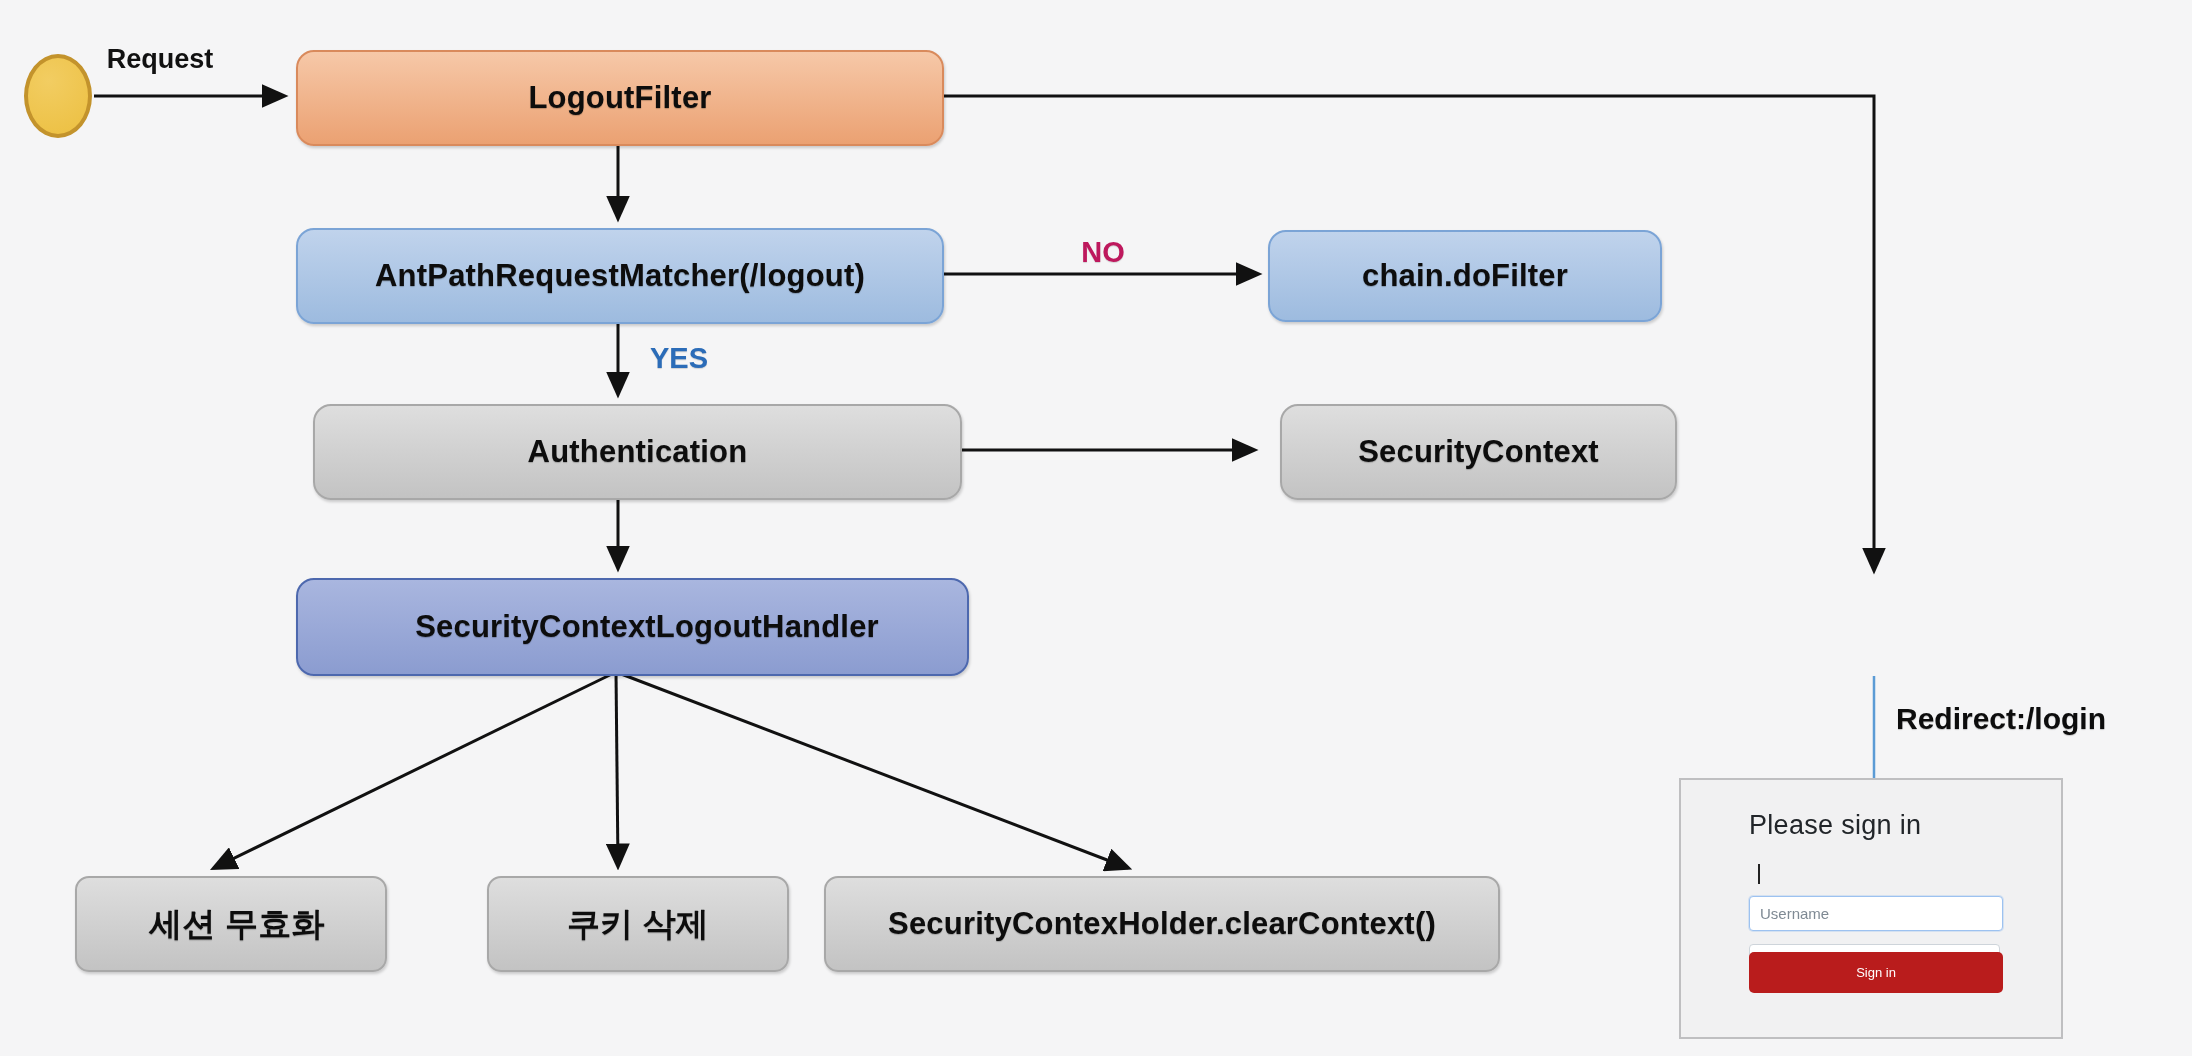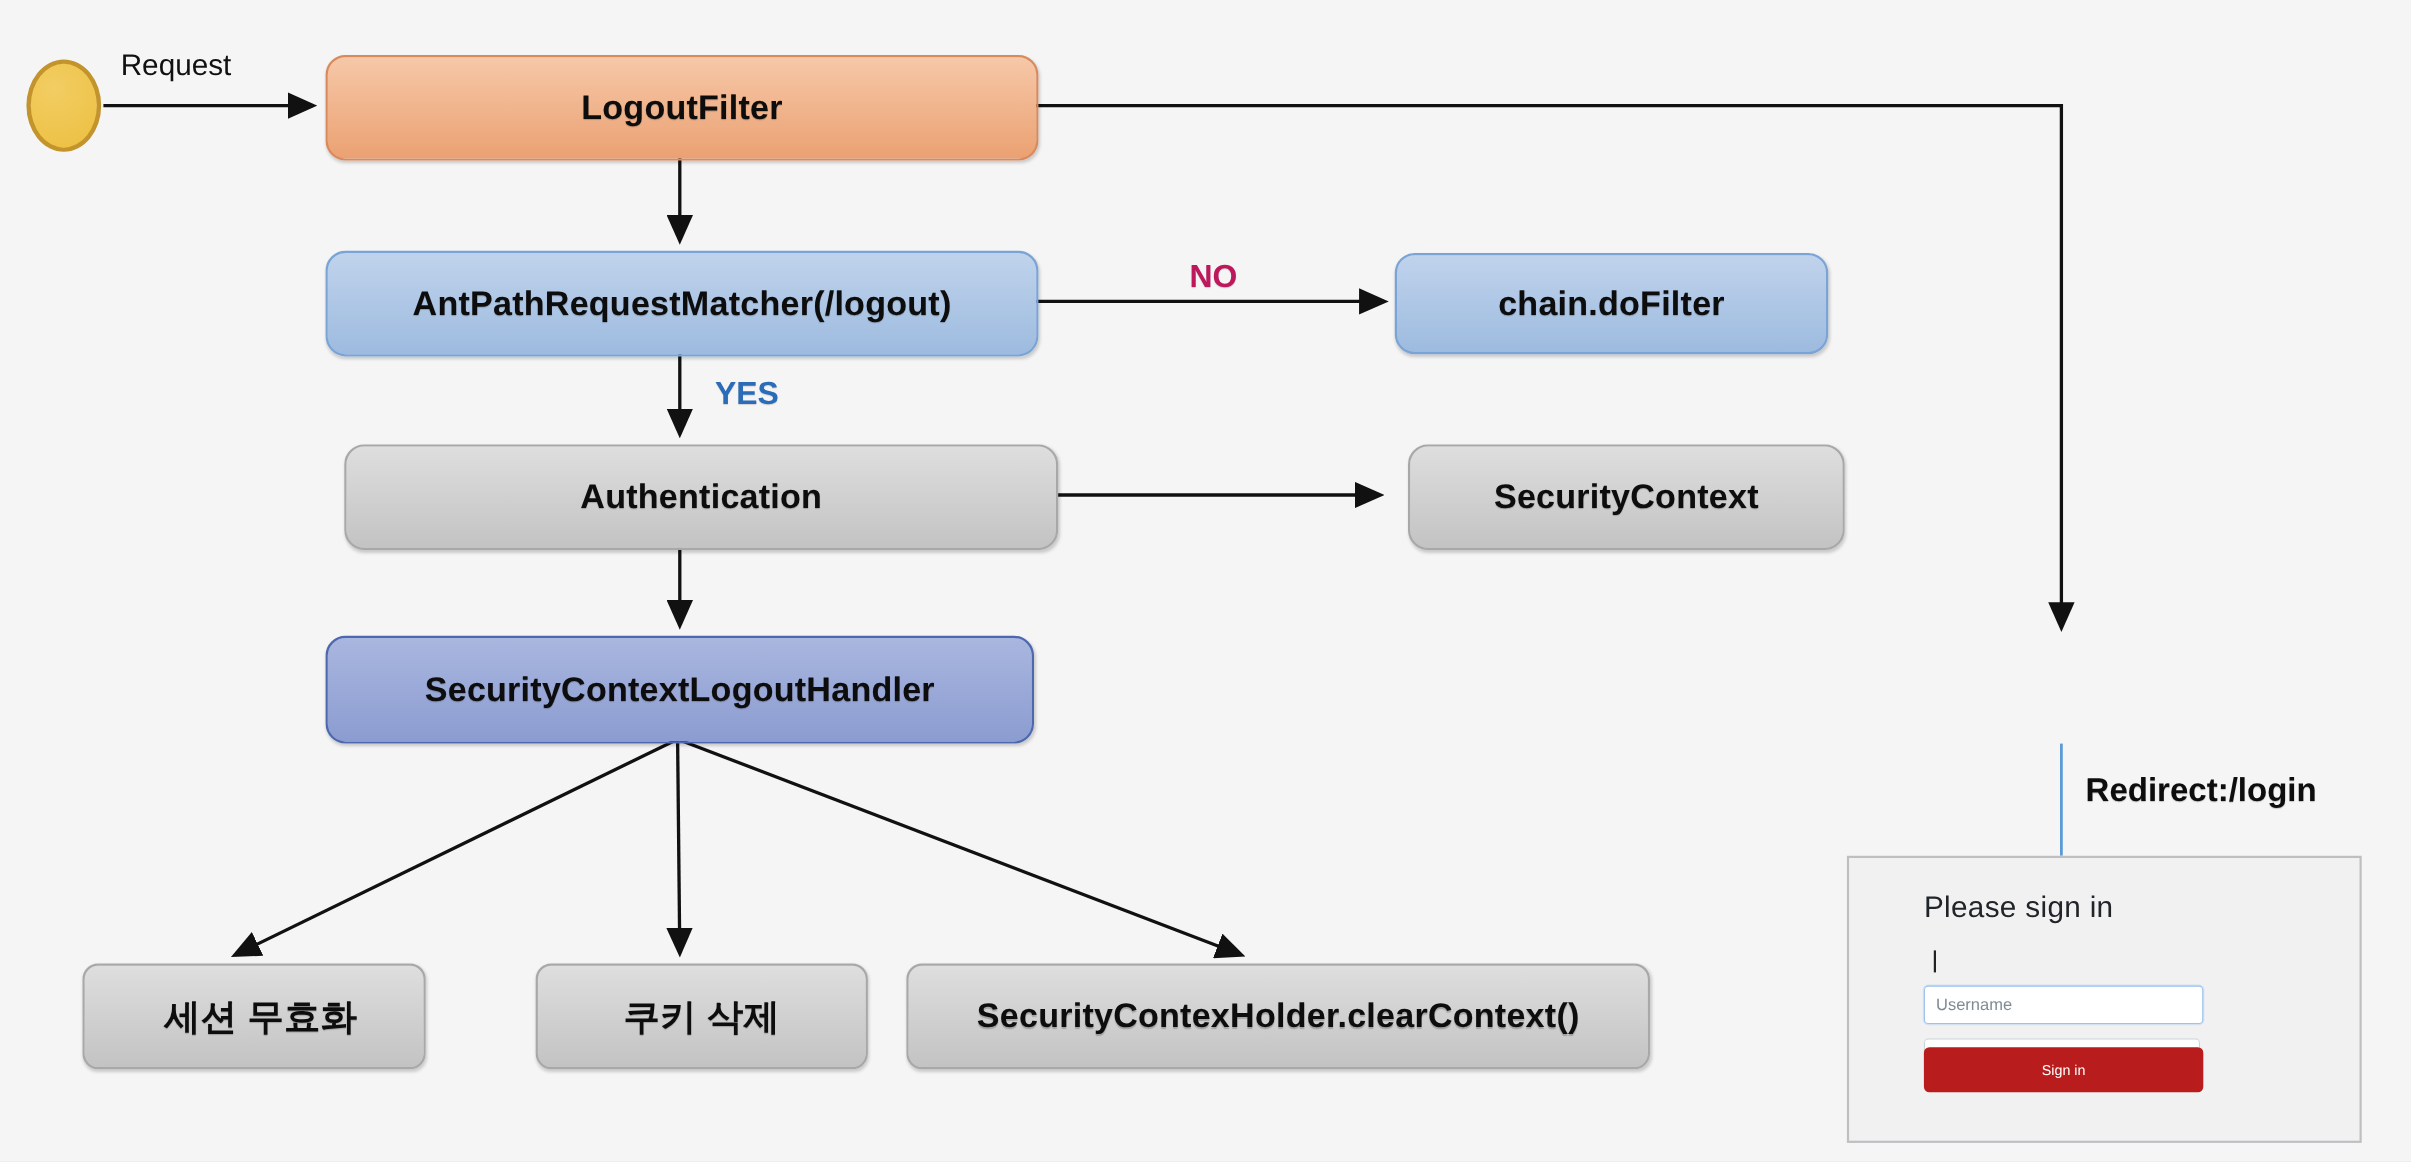--- a/index.html
+++ b/index.html
@@ -20,28 +20,28 @@
   .gray{background:linear-gradient(#dedede,#c3c3c3);border:2px solid #a8a8a8;margin-left:17px;}
   .periwinkle{background:linear-gradient(#a9b6df,#8b9cd0);border:2px solid #4d68ae;}
   .green{background:linear-gradient(#c2d7ac,#a2c186);border:2px solid #77a653;}
   .small-r{border-radius:14px;font-size:33px;}
   .start-ellipse{
     position:absolute;left:24px;top:54px;width:68px;height:84px;border-radius:50%;
     background:radial-gradient(circle at 35% 30%,#f2cd62,#ecbf40);
     border:4px solid #c3932c;box-sizing:border-box;
   }
   .flabel{position:absolute;color:#111;white-space:nowrap;}
-  .request-label{left:100px;top:44px;width:120px;text-align:center;font-size:27px;font-weight:normal;}
+  .request-label{left:100px;top:44px;width:120px;text-align:center;font-size:27px;font-weight:bold;}
   .edge-tag{font-weight:bold;font-size:29px;text-align:center;text-shadow:0 1px 1px rgba(0,0,0,0.15);}
   .no-label{left:1058px;top:236px;width:90px;color:#be185d;}
   .yes-label{left:636px;top:342px;width:86px;color:#2b6cb8;}
   .redirect-label{left:1896px;top:702px;font-size:30px;font-weight:bold;color:#0d0d0d;text-shadow:0 1px 1px rgba(0,0,0,0.2);}
   
   .login-card{
-    position:absolute;left:1679px;top:778px;width:468px;height:261px;
+    position:absolute;left:1679px;top:778px;width:384px;height:261px;
     background:#f1f1f2;border:2px solid #bfbfc1;box-sizing:border-box;padding-left:16px;
   }
   .form-title{position:absolute;left:68px;top:30px;font-size:27px;color:#212529;font-weight:500;letter-spacing:0.3px;}
   .login-card input{
     position:absolute;left:68px;box-sizing:border-box;background:#fff;
     font-family:"Liberation Sans",sans-serif;font-size:15px;color:#212529;
     border-radius:4px;padding:0 10px;outline:none;margin-top:40px;
   }
   .login-card input::placeholder{color:#7f8a94;opacity:1;}
   .username-input{top:76px;width:254px;height:35px;border:1px solid #9dc2f0;box-shadow:0 0 0 1px rgba(157,194,240,0.35);}
@@ -96,21 +96,21 @@
   </div>
 
   <div class="node gray" style="left:296px;top:404px;width:645px;height:92px;">
     <span class="lbl">Authentication</span>
   </div>
 
   <div class="node gray" style="left:1263px;top:404px;width:393px;height:92px;">
     <span class="lbl">SecurityContext</span>
   </div>
 
-  <div class="node periwinkle" style="left:296px;top:578px;width:640px;height:94px;">
+  <div class="node periwinkle" style="left:296px;top:578px;width:640px;height:94px;padding-left:29px;">
     <span class="lbl">SecurityContextLogoutHandler</span>
   </div>
 
   <div class="node gray small-r" style="left:58px;top:876px;width:296px;height:92px;padding-left:12px;">
     <span class="lbl">세션 무효화</span>
   </div>
 
   <div class="node gray small-r" style="left:470px;top:876px;width:298px;height:92px;text-align:center;">
     <span class="lbl">쿠키 삭제</span>
   </div>

